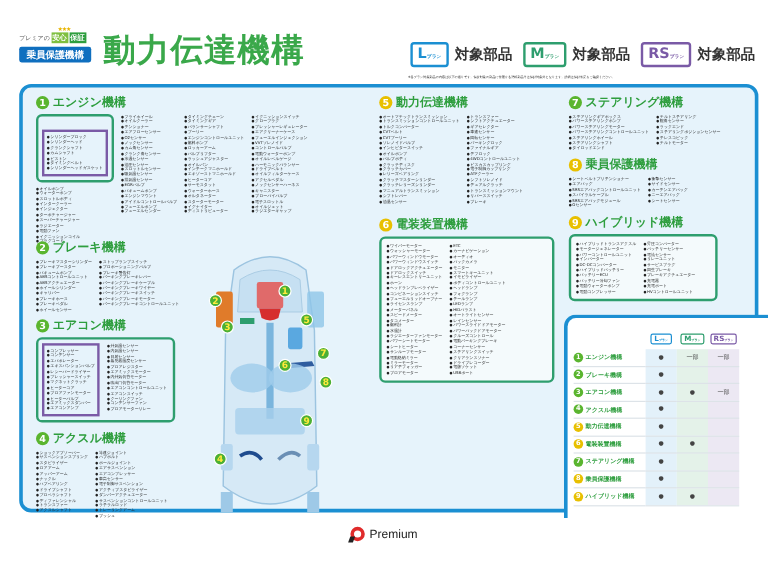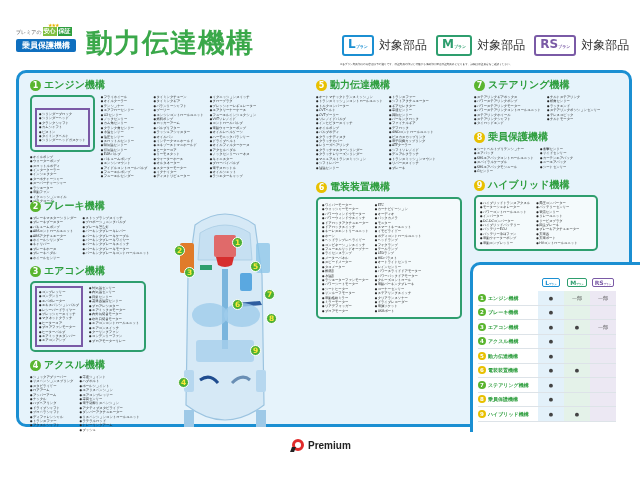--- a/index.html
+++ b/index.html
@@ -12,21 +12,21 @@
   .brand-stars { position: absolute; left: 32px; top: -5px; color: #e8b400; font-size: 5px; letter-spacing: -1px; }
   .brand-box { background: #7fbf3f; color: #fff; font-size: 6px; font-weight: bold; padding: 0 1px; }
   .brand-box2 { background: #2e9e3e; color: #fff; font-size: 6px; font-weight: bold; padding: 0 1px; }
   .brand-used { margin-top: 3px; background: #0f6fbf; color: #fff; font-size: 8px; font-weight: bold; text-align: center; border-radius: 2px; width: 60px; padding: 1px 0; }
   .title { position: absolute; left: 86px; top: 29px; font-size: 27px; font-weight: bold; color: #3aa84a; letter-spacing: 1px; line-height: 1; }
 
   .plans { position: absolute; left: 342px; top: 35px; display: flex; gap: 9px; align-items: center; }
   .plan { display: flex; align-items: center; gap: 5px; }
   .plan-badge { border: 2px solid; border-radius: 3px; padding: 0 4px; font-size: 12px; font-weight: bold; line-height: 15px; background: #fff; }
   .plan-badge small { font-size: 4px; }
-  .plan-label { font-size: 12px; font-weight: normal; color: #333; }
+  .plan-label { font-size: 12px; font-weight: bold; color: #333; }
   .note { position: absolute; left: 340px; top: 62px; width: 296px; font-size: 2.6px; color: #222; white-space: nowrap; overflow: hidden; }
 
   
   .frame { position: absolute; left: 16px; top: 70px; width: 616px; height: 357px; border: 3px solid #1b8fd2; border-radius: 10px; background: #e6f3fb; }
   .frame-cut { position: absolute; left: 470px; top: 262px; width: 174px; height: 170px; background: #fff; border-top: 3px solid #1b8fd2; border-left: 3px solid #1b8fd2; border-top-left-radius: 10px; }
 
   .sec { position: absolute; }
   .sec-head { display: flex; align-items: center; gap: 3px; font-size: 10px; font-weight: bold; color: #2e9e3e; }
   .num { width: 11px; height: 11px; border-radius: 50%; background: #5ab52f; color: #fff; font-size: 8px; display: flex; align-items: center; justify-content: center; font-weight: bold; }
   .num.y { background: #e8c000; }
@@ -53,21 +53,21 @@
   .rowlabel .num { width: 8px; height: 8px; font-size: 5.5px; }
   .c { width: 26px; text-align: center; border-bottom: 1px solid #dde3e8; font-size: 6px; color: #444; }
   .cL { background: #e3f1fa; }
   .cM { background: #e4f2e9; }
   .cR { background: #ece8f3; }
   .tbl tr td:first-child { border-bottom: 1px solid #dde3e8; }
 
   .footer { position: absolute; left: 292px; top: 439px; display: flex; align-items: center; gap: 4px; }
   .footer-logo { width: 12px; height: 12px; border: 3px solid #e02b2b; border-radius: 50%; position: relative; }
   .footer-logo::after { content: ""; position: absolute; left: -4px; top: 5px; width: 4px; height: 5px; background: #222; transform: skewX(-20deg); }
-  .footer-text { font-size: 10px; color: #222; font-family: "Liberation Sans", sans-serif; font-weight: bold; }
+  .footer-text { font-size: 10px; color: #222; font-family: "Liberation Sans", sans-serif; }
 </style>
 </head>
 <body>
 
 <div class="brand">
   <span class="brand-stars">★★★</span>
   <div class="brand-top">
     <span>プレミアの</span>
     <span class="brand-box">安心</span>
       <span class="brand-box2">保証</span>

